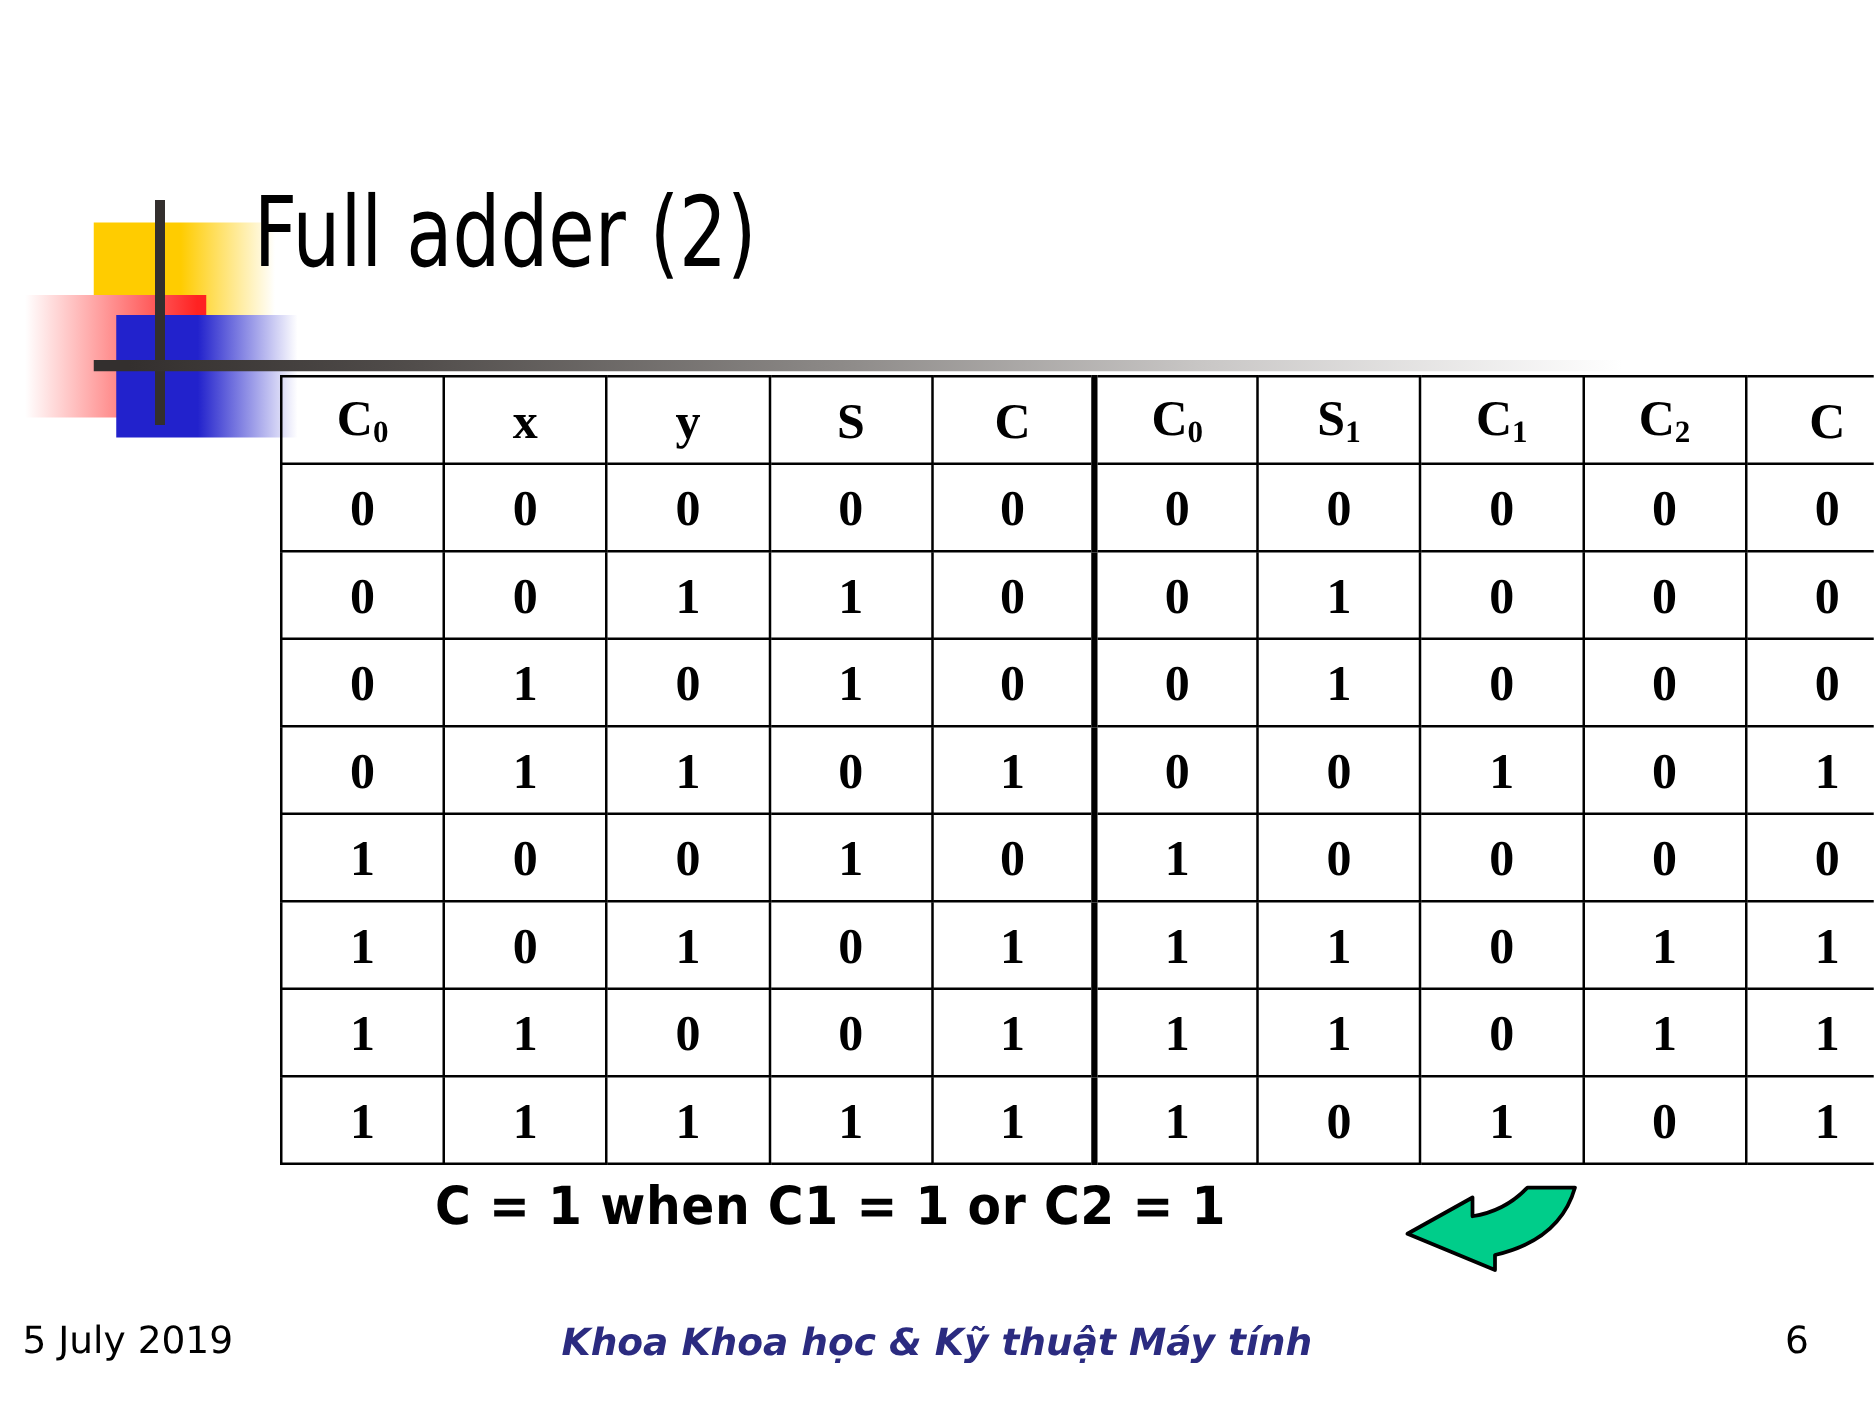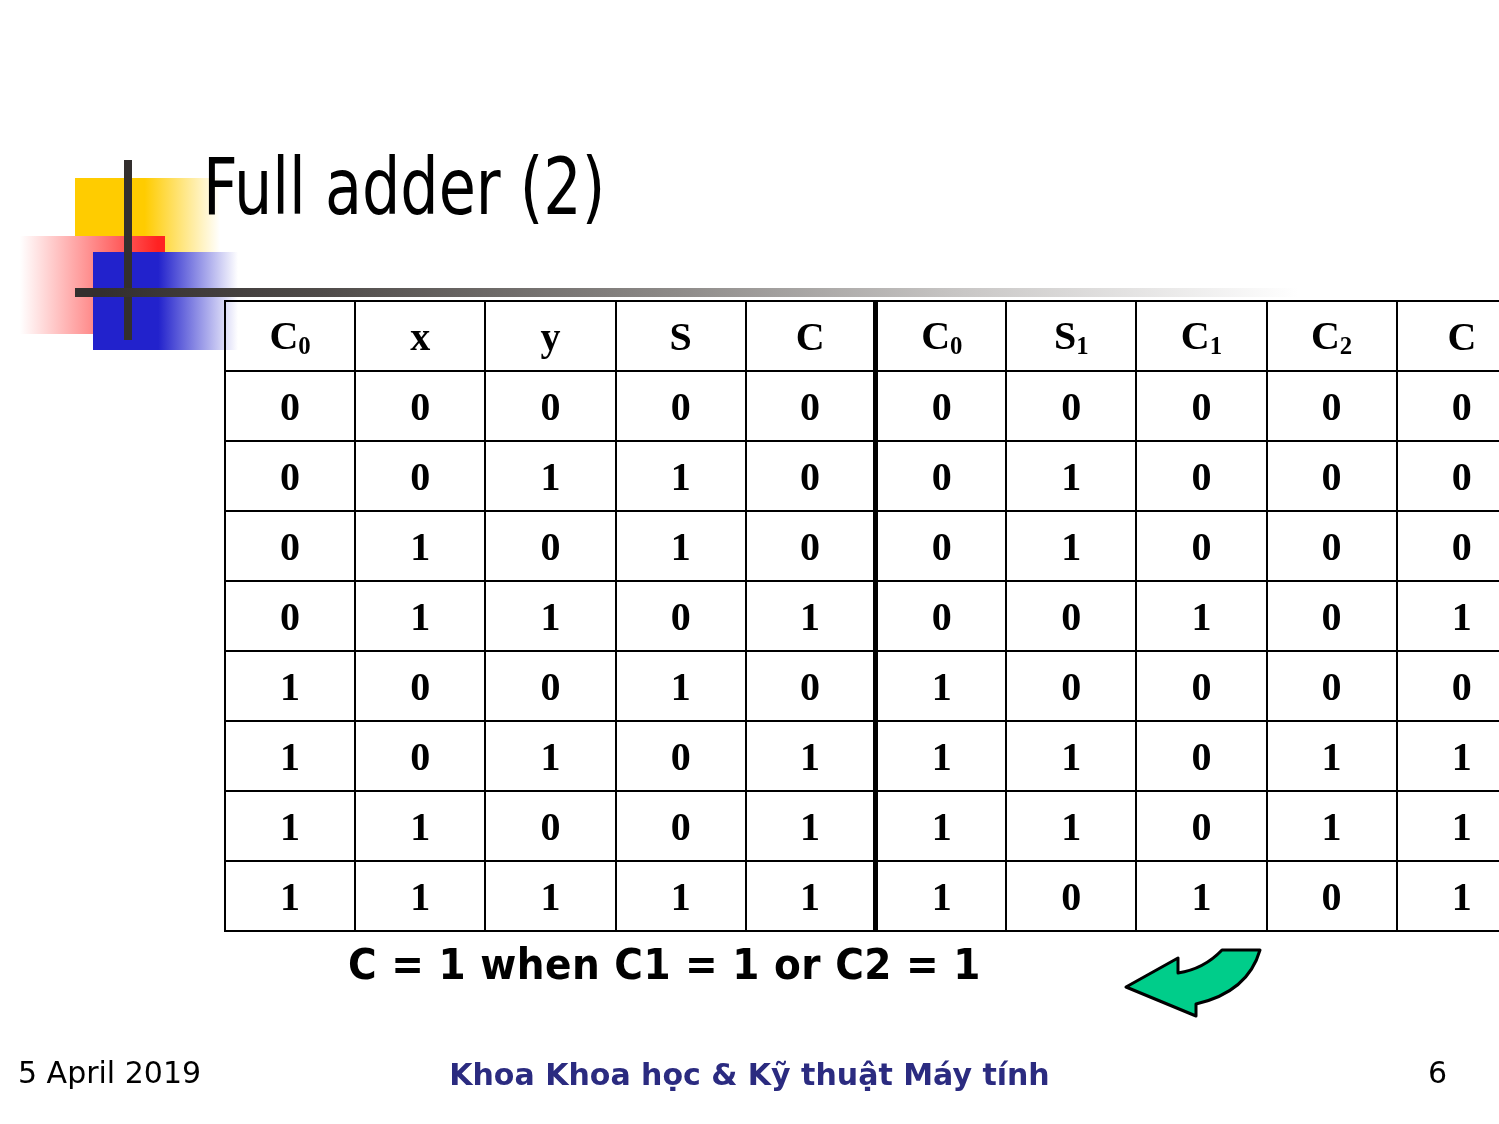--- a/index.html
+++ b/index.html
@@ -156,20 +156,21 @@
     white-space: nowrap;
   }
   #footer-dept {
     position: absolute;
     left: 0;
     top: 2px;
     width: 1499px;
     text-align: center;
     font-family: "DejaVu Sans", sans-serif;
     font-weight: bold;
+    font-style: italic;
     font-size: 30px;
     color: #2B2B80;
     white-space: nowrap;
   }
   #footer-page {
     position: absolute;
     right: 52px;
     top: 0px;
     font-family: "DejaVu Sans", sans-serif;
     font-size: 30px;
@@ -305,16 +306,16 @@
 </table>
 
 <div id="caption-row">
   <div id="caption-text">C = 1 when C1 = 1 or C2 = 1</div>
 </div>
 <svg id="curve-arrow" width="150" height="76" viewBox="0 0 150 76">
   <path d="M 8 45 L 60 16 L 60 31 Q 86 27 104 8 L 142 8 Q 130 50 78 62 L 78 74 Z" fill="#00CD8A" stroke="#000000" stroke-width="3" stroke-linejoin="round"></path>
 </svg>
 
 <div id="footer">
-  <div id="footer-date">5 April 2019</div>
+  <div id="footer-date">5 July 2019</div>
   <div id="footer-dept">Khoa Khoa học &amp; Kỹ thuật Máy tính</div>
   <div id="footer-page">6</div>
 </div>
 
 </body></html>

